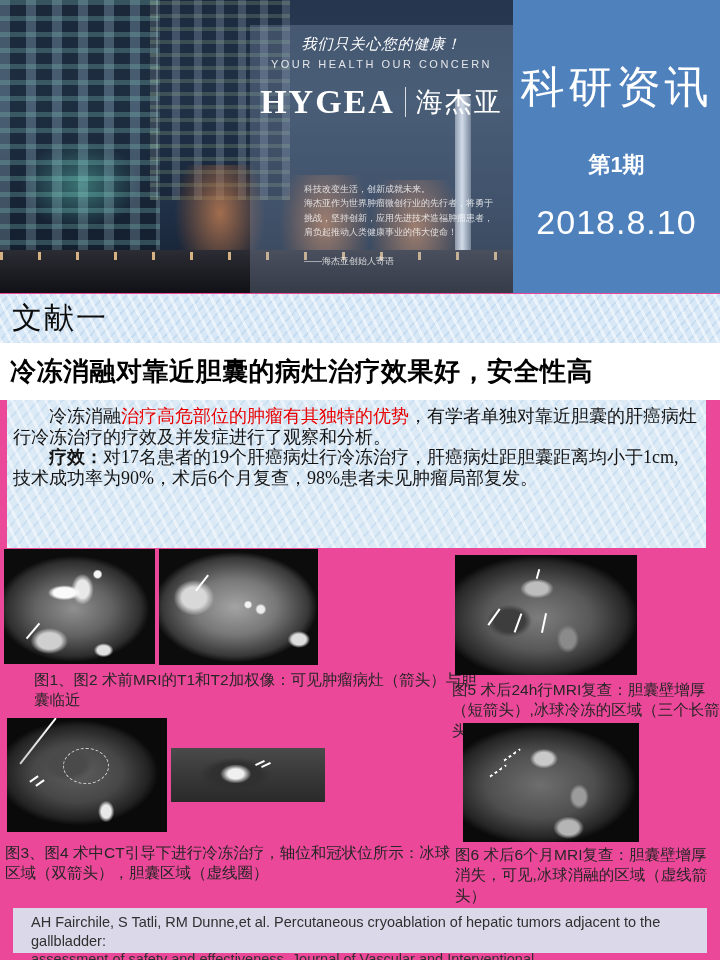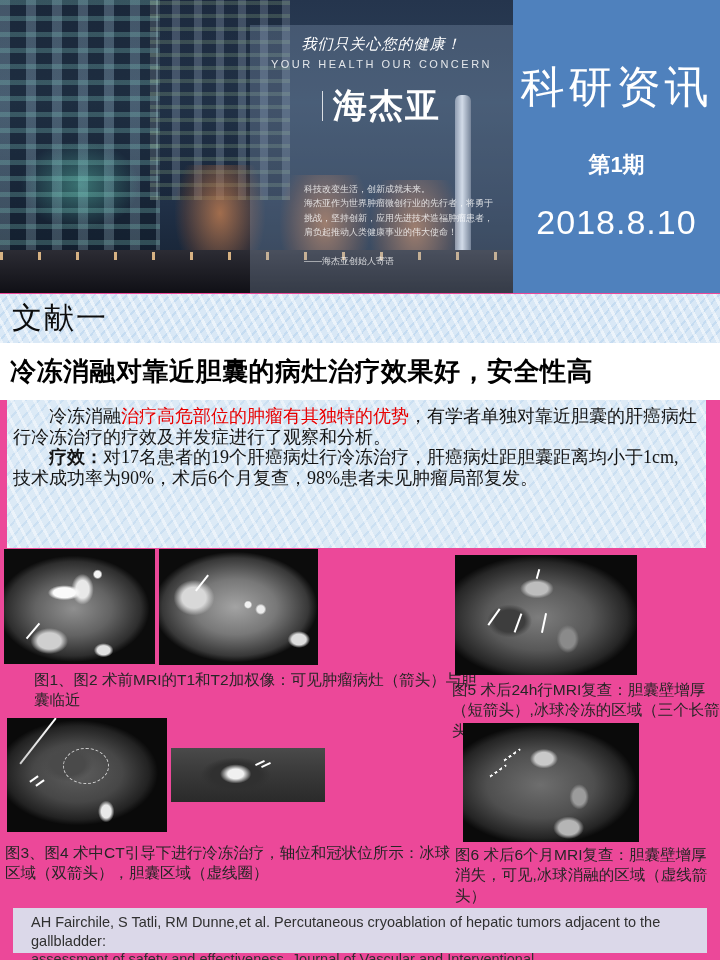--- a/index.html
+++ b/index.html
@@ -40,21 +40,21 @@
   .slogan-script{position:absolute;left:0;top:10px;width:100%;text-align:center;
     color:#ffffff;font-family:"Liberation Serif","DejaVu Serif",serif;font-style:italic;
     font-size:15px;letter-spacing:1px;}
   .slogan-en{position:absolute;left:0;top:33px;width:100%;text-align:center;
     color:rgba(255,255,255,.85);font-size:11px;letter-spacing:2.5px;}
   .logo-row{position:absolute;left:0;top:58px;width:100%;display:flex;align-items:center;
     justify-content:center;gap:10px;color:#fff;}
   .logo-en{font-family:"Liberation Serif","DejaVu Serif",serif;font-weight:bold;
     font-size:34px;letter-spacing:2px;}
   .logo-bar{width:1px;height:30px;background:rgba(255,255,255,.8);}
-  .logo-cn{font-size:34px;letter-spacing:2px;font-weight:700;}
+  .logo-cn{font-size:27px;letter-spacing:2px;font-weight:400;}
   #company-box{position:absolute;left:17px;top:105px;width:230px;height:40px;padding-top:6px;
     background:rgba(244,247,251,.72);border-radius:2px;text-align:center;}
   .company-cn{font-size:12.5px;font-weight:bold;color:#21405e;letter-spacing:1px;}
   .company-en{font-family:"Liberation Serif","DejaVu Serif",serif;font-size:11.5px;
     color:#21405e;margin-top:3px;}
   #vision-text{position:absolute;left:18px;top:157px;width:205px;
     font-size:9px;line-height:1.6;color:rgba(255,255,255,.78);
     white-space:pre-line;filter:blur(.4px);margin-left:36px;}
 
   
@@ -162,20 +162,21 @@
     <div class="bp-tree" style="left:175px;top:165px;"></div>
     <div class="bp-tree" style="left:280px;top:175px;"></div>
     <div class="bp-tree" style="left:370px;top:180px;"></div>
     <div class="bp-ground"></div>
     <div class="bp-dots"></div>
 
     <div id="overlay-card">
       <div class="slogan-script">我们只关心您的健康！</div>
       <div class="slogan-en">YOUR HEALTH OUR CONCERN</div>
       <div class="logo-row">
+        <span class="logo-en">HYGEA</span>
         <span class="logo-bar"></span>
         <span class="logo-cn">海杰亚</span>
       </div>
       <div id="vision-text">科技改变生活，创新成就未来。
 海杰亚作为世界肿瘤微创行业的先行者，将勇于
 挑战，坚持创新，应用先进技术造福肿瘤患者，
 肩负起推动人类健康事业的伟大使命！
 
 ——海杰亚创始人寄语</div>
     </div>

